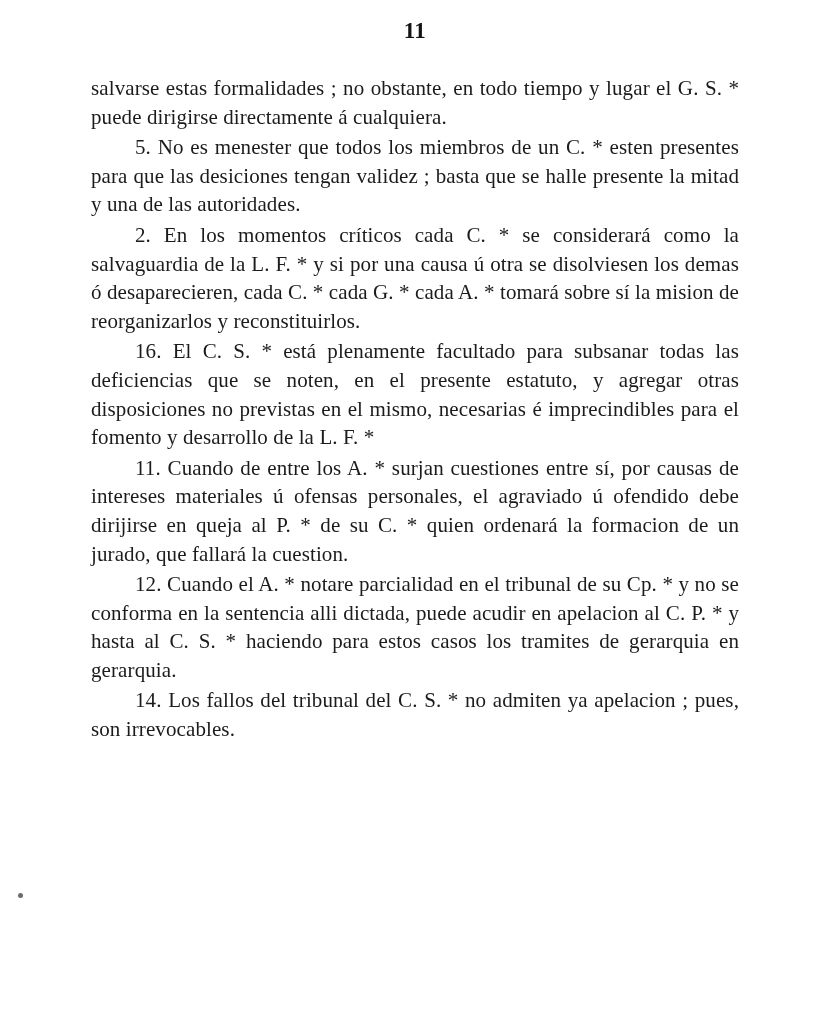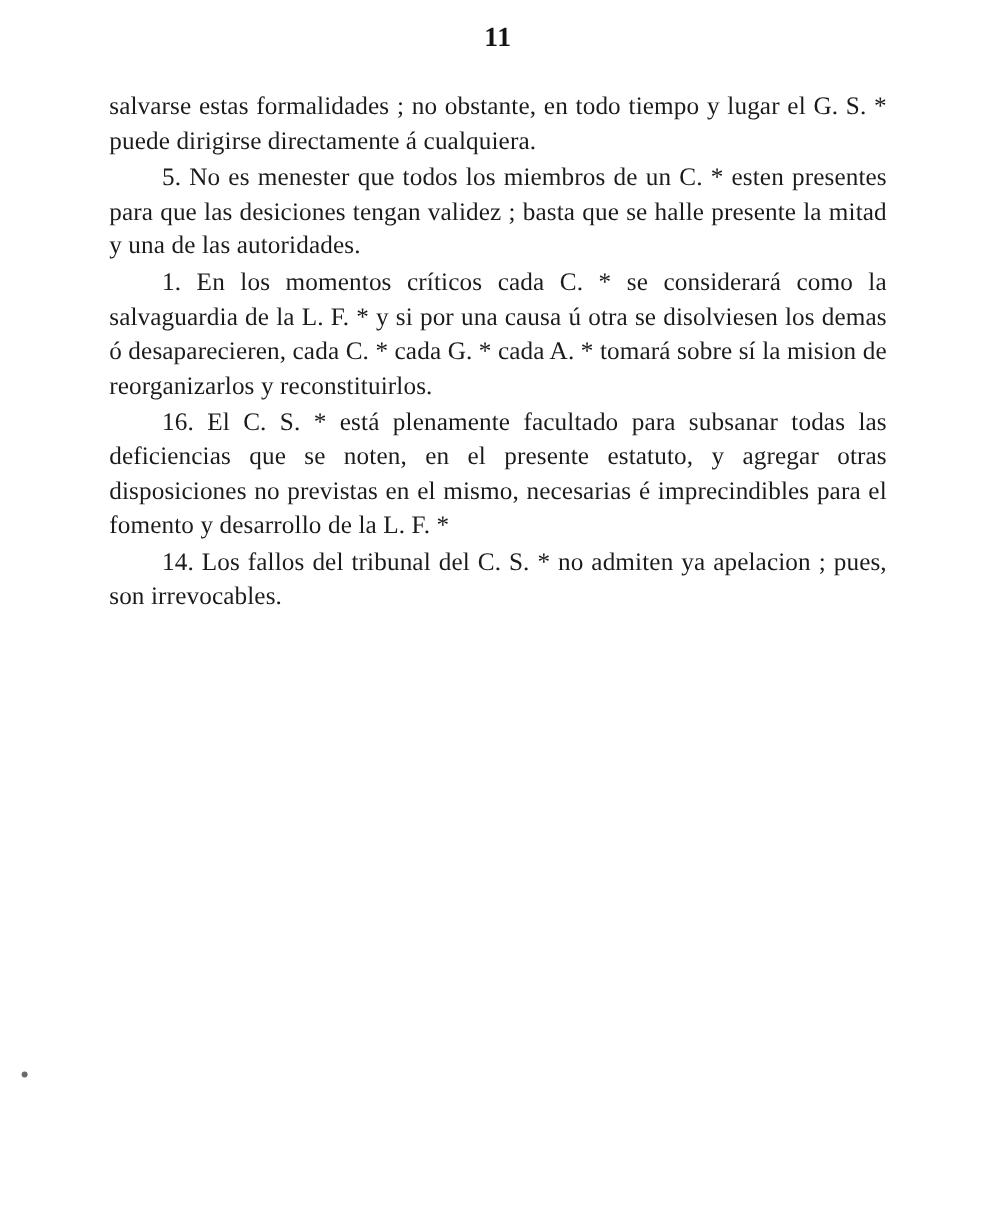--- a/index.html
+++ b/index.html
@@ -60,19 +60,21 @@
 </head>
 <body>
 
 <div class="page">
 
   <div class="page-number">11</div>
 
   <div class="body-text">
     <p class="para first">salvarse estas formalidades ; no obstante, en todo tiempo y lugar el G. S. * puede dirigirse directamente á cualquiera.</p>
     <p class="para indent">5. No es menester que todos los miembros de un C. * esten presentes para que las desiciones tengan validez ; basta que se halle presente la mitad y una de las autoridades.</p>
-    <p class="para indent">1. En los momentos críticos cada C. * se considerará como la salvaguardia de la L. F. * y si por una causa ú otra se disolviesen los demas ó desaparecieren, cada C. * cada G. * cada A. * tomará sobre sí la mision de reorganizarlos y reconstituirlos.</p>
+    <p class="para indent">2. En los momentos críticos cada C. * se considerará como la salvaguardia de la L. F. * y si por una causa ú otra se disolviesen los demas ó desaparecieren, cada C. * cada G. * cada A. * tomará sobre sí la mision de reorganizarlos y reconstituirlos.</p>
     <p class="para indent">16. El C. S. * está plenamente facultado para subsanar todas las deficiencias que se noten, en el presente estatuto, y agregar otras disposiciones no previstas en el mismo, necesarias é imprecindibles para el fomento y desarrollo de la L. F. *</p>
+    <p class="para indent">11. Cuando de entre los A. * surjan cuestiones entre sí, por causas de intereses materiales ú ofensas personales, el agraviado ú ofendido debe dirijirse en queja al P. * de su C. * quien ordenará la formacion de un jurado, que fallará la cuestion.</p>
+    <p class="para indent">12. Cuando el A. * notare parcialidad en el tribunal de su Cp. * y no se conforma en la sentencia alli dictada, puede acudir en apelacion al C. P. * y hasta al C. S. * haciendo para estos casos los tramites de gerarquia en gerarquia.</p>
     <p class="para indent">14. Los fallos del tribunal del C. S. * no admiten ya apelacion ; pues, son irrevocables.</p>
   </div>
 
   <span class="speck speck-a"></span>
 </div>
 
 </body></html>

